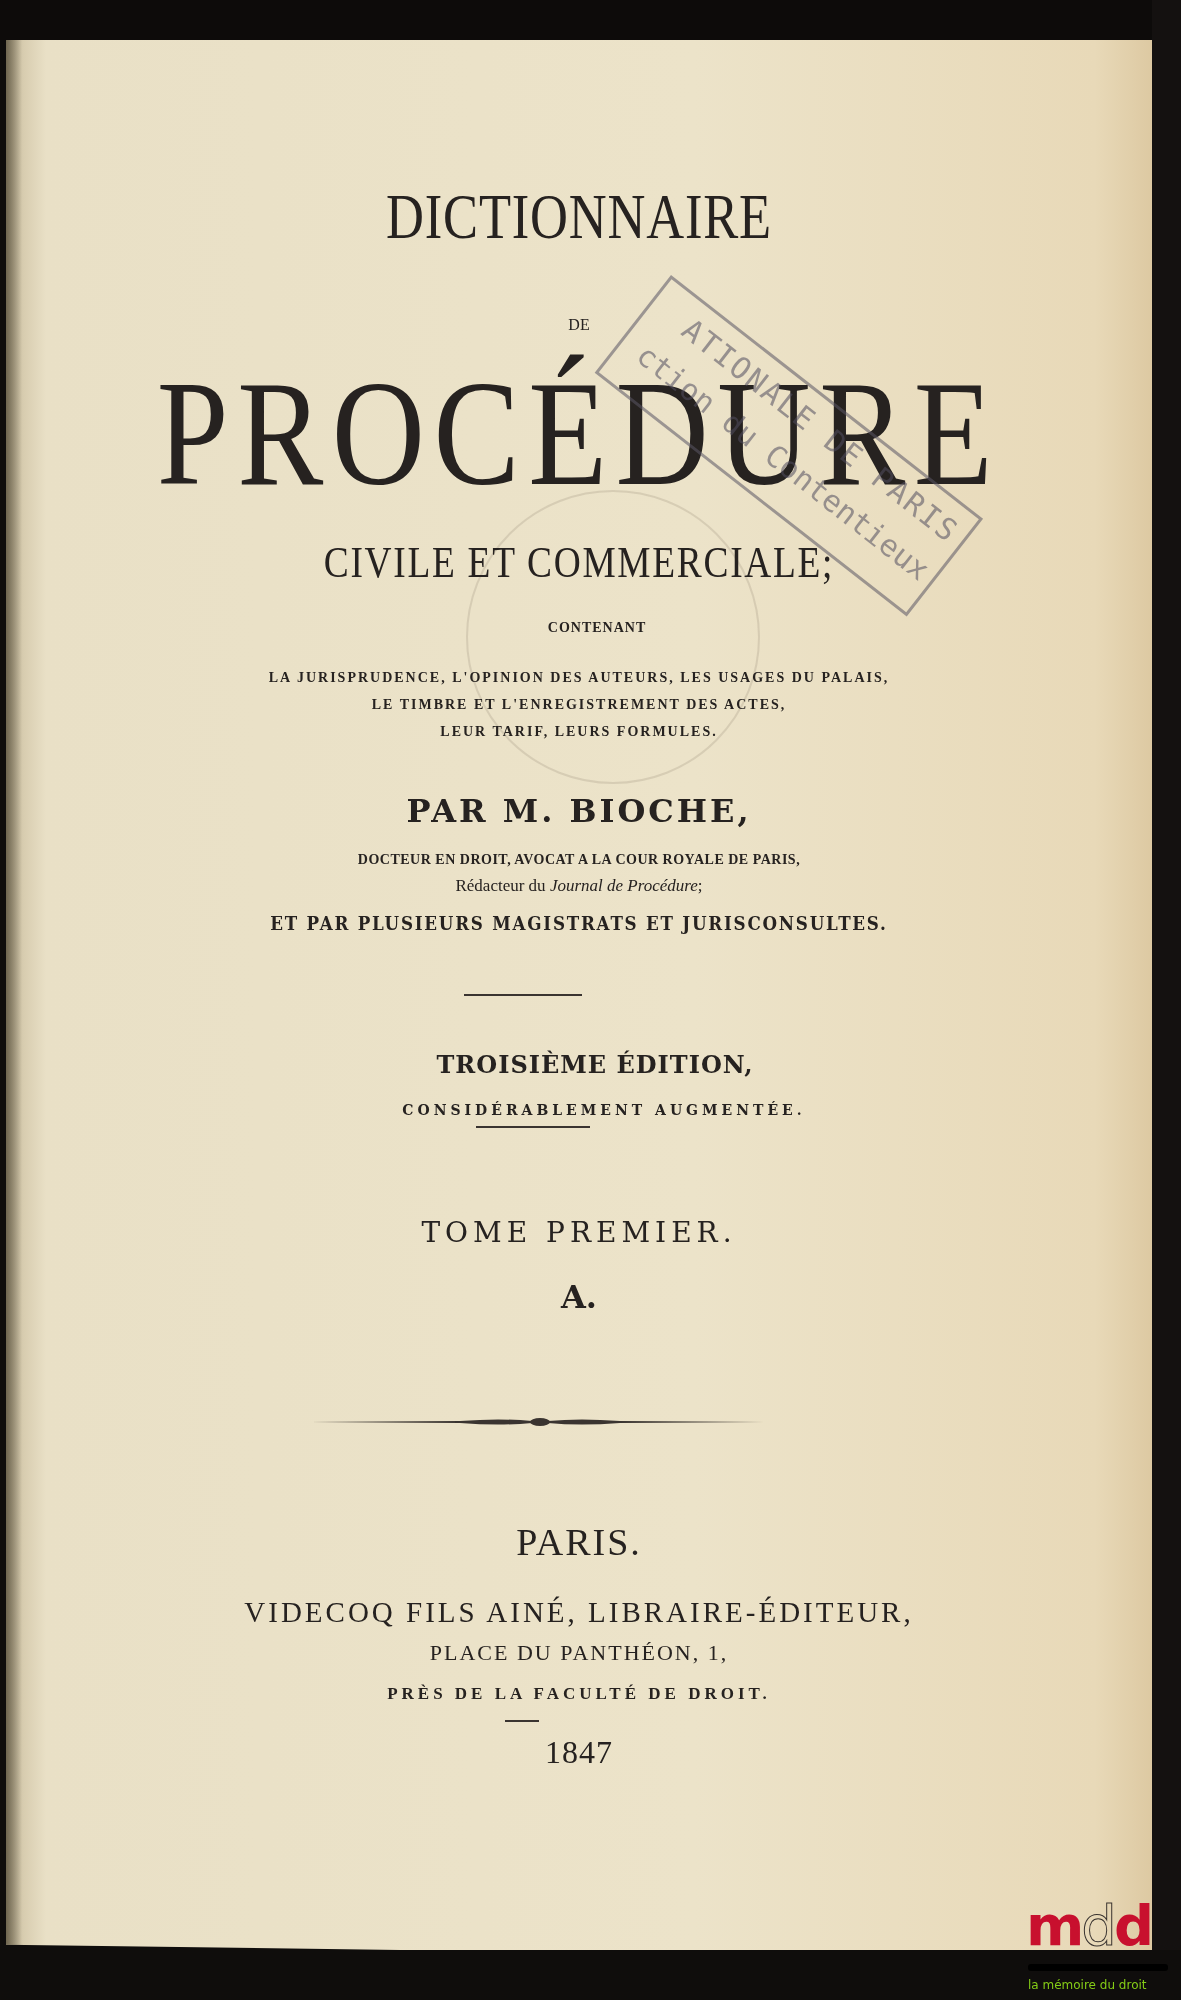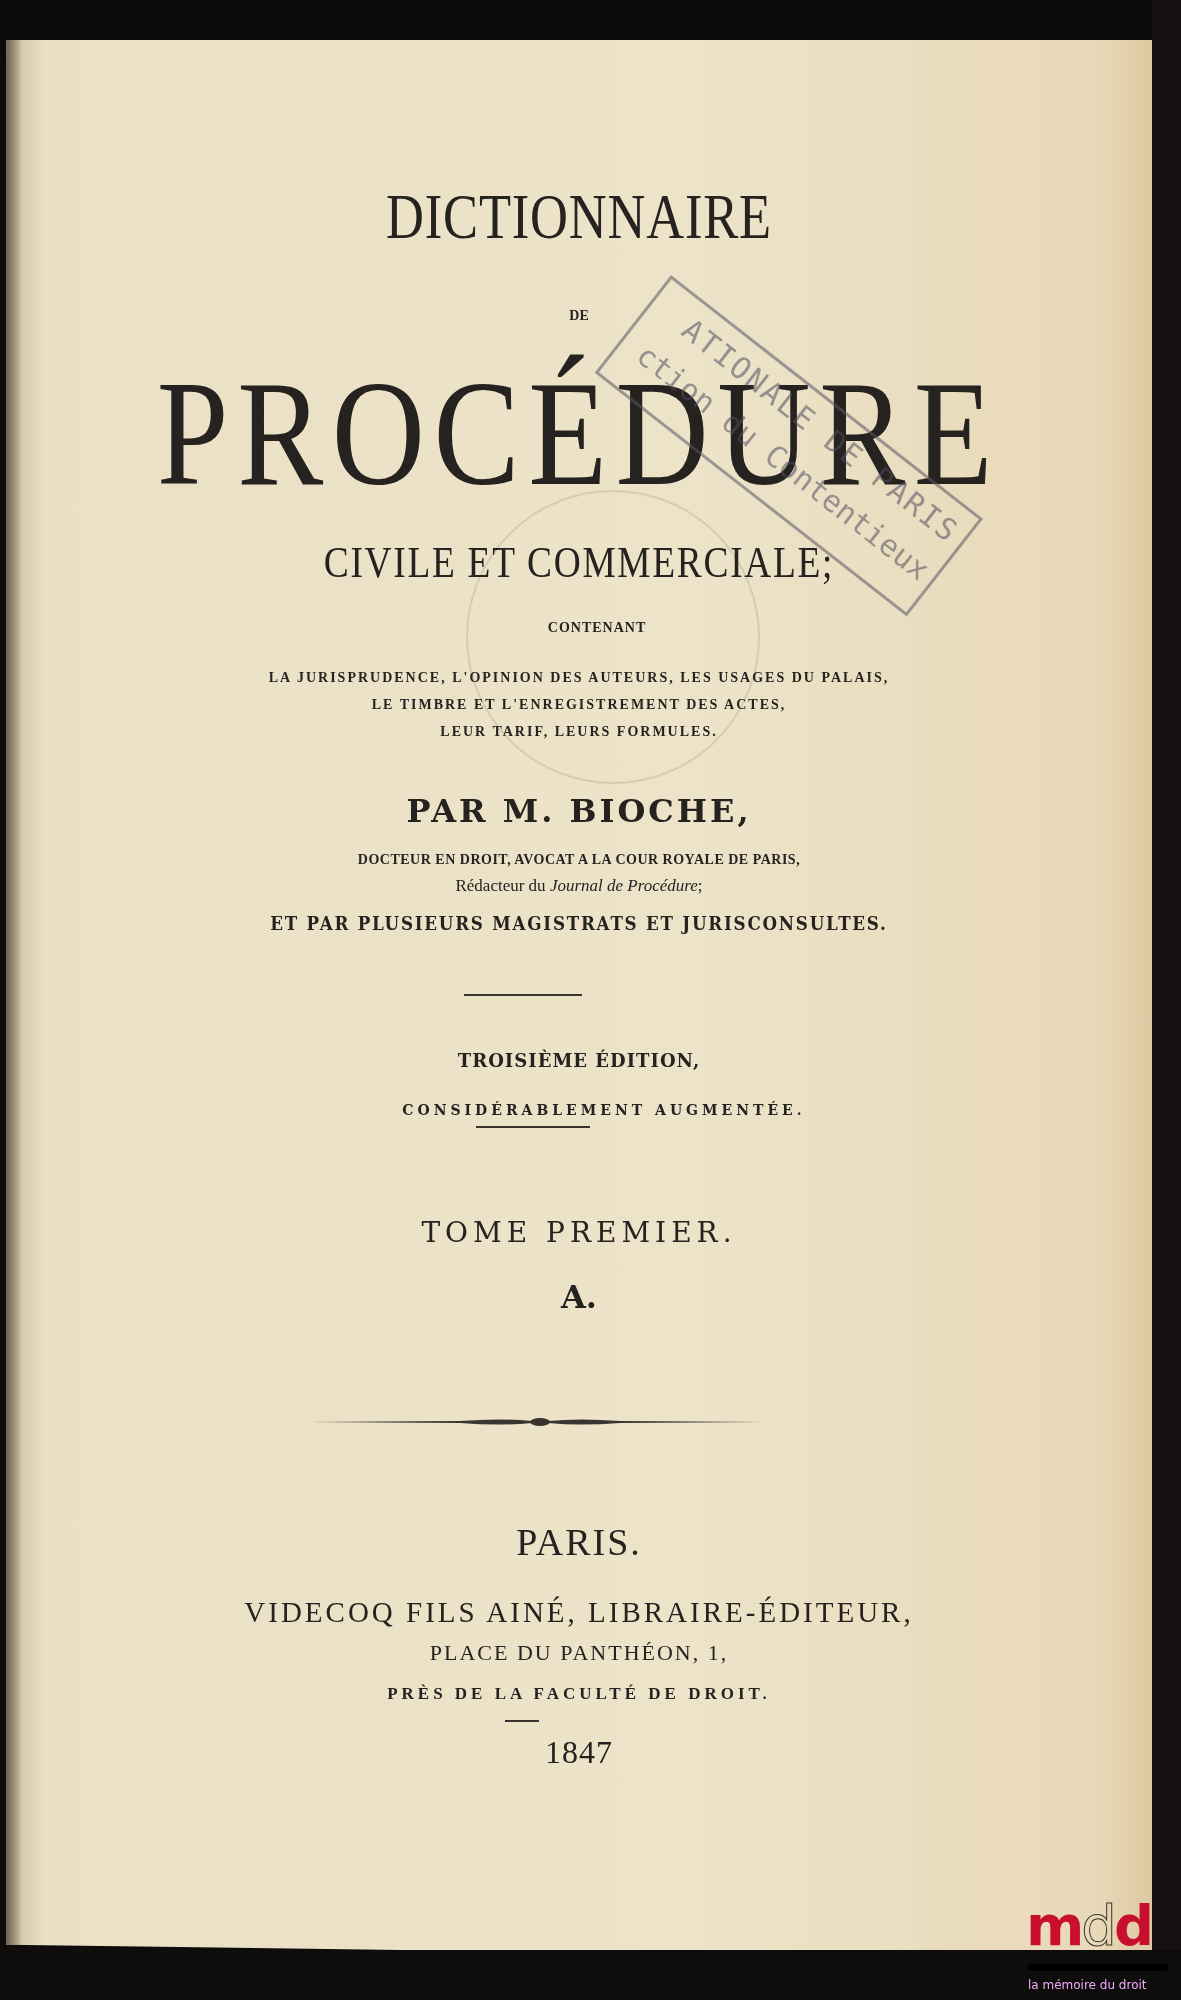--- a/index.html
+++ b/index.html
@@ -30,21 +30,21 @@
       background: #0f0d0c;
     }
     .line {
       position: absolute; left: 0; width: 1146px; text-align: center;
       color: #262220; white-space: nowrap;
     }
     .title-dict {
       top: 140px; font-family: "Liberation Serif", serif; font-size: 64px;
       letter-spacing: 1px; transform: scaleX(0.82);
     }
-    .title-de { top: 268px; font-size: 14px; font-weight: bold; font-family: "Liberation Serif", serif; }
+    .title-de { top: 276px; font-size: 16px; font-weight: normal; font-family: "Liberation Serif", serif; }
     .title-proc {
       top: 318px; font-family: "Liberation Serif", serif; font-size: 150px;
       letter-spacing: 10px; transform: scaleX(0.86); line-height: 150px;
     }
     .title-civ {
       top: 497px; font-family: "Liberation Serif", serif; font-size: 44px;
       letter-spacing: 2px; transform: scaleX(0.85);
     }
     .contenant { top: 580px; font-size: 14px; font-weight: bold; letter-spacing: 1px; font-family: "Liberation Serif", serif; padding-left: 18px; }
     .desc { font-size: 14px; font-weight: bold; letter-spacing: 2px; font-family: "Liberation Serif", serif; }
@@ -52,21 +52,21 @@
     .desc2 { top: 657px; }
     .desc3 { top: 684px; }
     .author { top: 752px; font-size: 32px; font-weight: bold; letter-spacing: 3px; font-family: "DejaVu Serif", serif; }
     .author-t1 { top: 812px; font-size: 14px; font-weight: bold; font-family: "Liberation Serif", serif; letter-spacing: 0.5px; }
     .author-t2 { top: 836px; font-size: 17px; font-family: "Liberation Serif", serif; }
     .author-t2 i { font-style: italic; }
     .others { top: 872px; font-size: 19px; font-weight: bold; letter-spacing: 2px; font-family: "DejaVu Serif", serif; transform: scaleX(0.88); }
     .rule {
       position: absolute; height: 2px; background: #3a3430;
     }
-    .edition { top: 1010px; font-size: 18px; font-weight: bold; font-family: "DejaVu Serif", serif; letter-spacing: 1px; }
+    .edition { top: 1010px; font-size: 24px; font-weight: bold; font-family: "DejaVu Serif", serif; letter-spacing: 1px; margin-left: 16px; }
     .edition-sub { top: 1062px; font-size: 14px; font-weight: bold; letter-spacing: 4px; font-family: "DejaVu Serif", serif; padding-left: 25px; }
     .tome { top: 1176px; font-size: 28px; letter-spacing: 5px; font-family: "DejaVu Serif", serif; }
     .letter { top: 1238px; font-size: 32px; font-weight: bold; font-family: "DejaVu Serif", serif; }
     .ornament { position: absolute; left: 304px; top: 1375px; width: 460px; height: 14px; }
     .city { top: 1480px; font-size: 38px; font-family: "Liberation Serif", serif; letter-spacing: 2px; }
     .publisher { top: 1556px; font-size: 29px; font-family: "Liberation Serif", serif; letter-spacing: 3px; }
     .address { top: 1600px; font-size: 22px; font-weight: normal; font-family: "Liberation Serif", serif; letter-spacing: 2px; }
     .near { top: 1644px; font-size: 17px; font-weight: bold; font-family: "Liberation Serif", serif; letter-spacing: 4px; }
     .year { top: 1694px; font-size: 32px; font-family: "Liberation Serif", serif; letter-spacing: 1px; }
     .stamp {
@@ -83,21 +83,21 @@
     }
     .logo { position: absolute; left: 1022px; top: 1898px; width: 150px; height: 100px; }
     .logo-mark {
       position: absolute; left: 4px; top: 0; font-family: "DejaVu Sans", sans-serif;
       font-size: 56px; line-height: 56px; color: #c8102e; font-weight: bold; letter-spacing: -3px;
     }
     .logo-mark .hollow { color: transparent; -webkit-text-stroke: 1px #3a3430; font-weight: normal; }
     .logo-bar { position: absolute; left: 6px; top: 66px; width: 140px; height: 7px; background: #000; border-radius: 3px; }
     .logo-tag {
       position: absolute; left: 6px; top: 80px; font-family: "DejaVu Sans", sans-serif;
-      font-size: 12px; color: #f0abfc; white-space: nowrap;
+      font-size: 12px; color: #84cc16; white-space: nowrap;
     }
   </style>
 </head>
 <body>
 
 <div class="binding-top"></div>
 <div class="binding-right"></div>
 
 <div class="page">
   <div class="round-stamp"></div>

